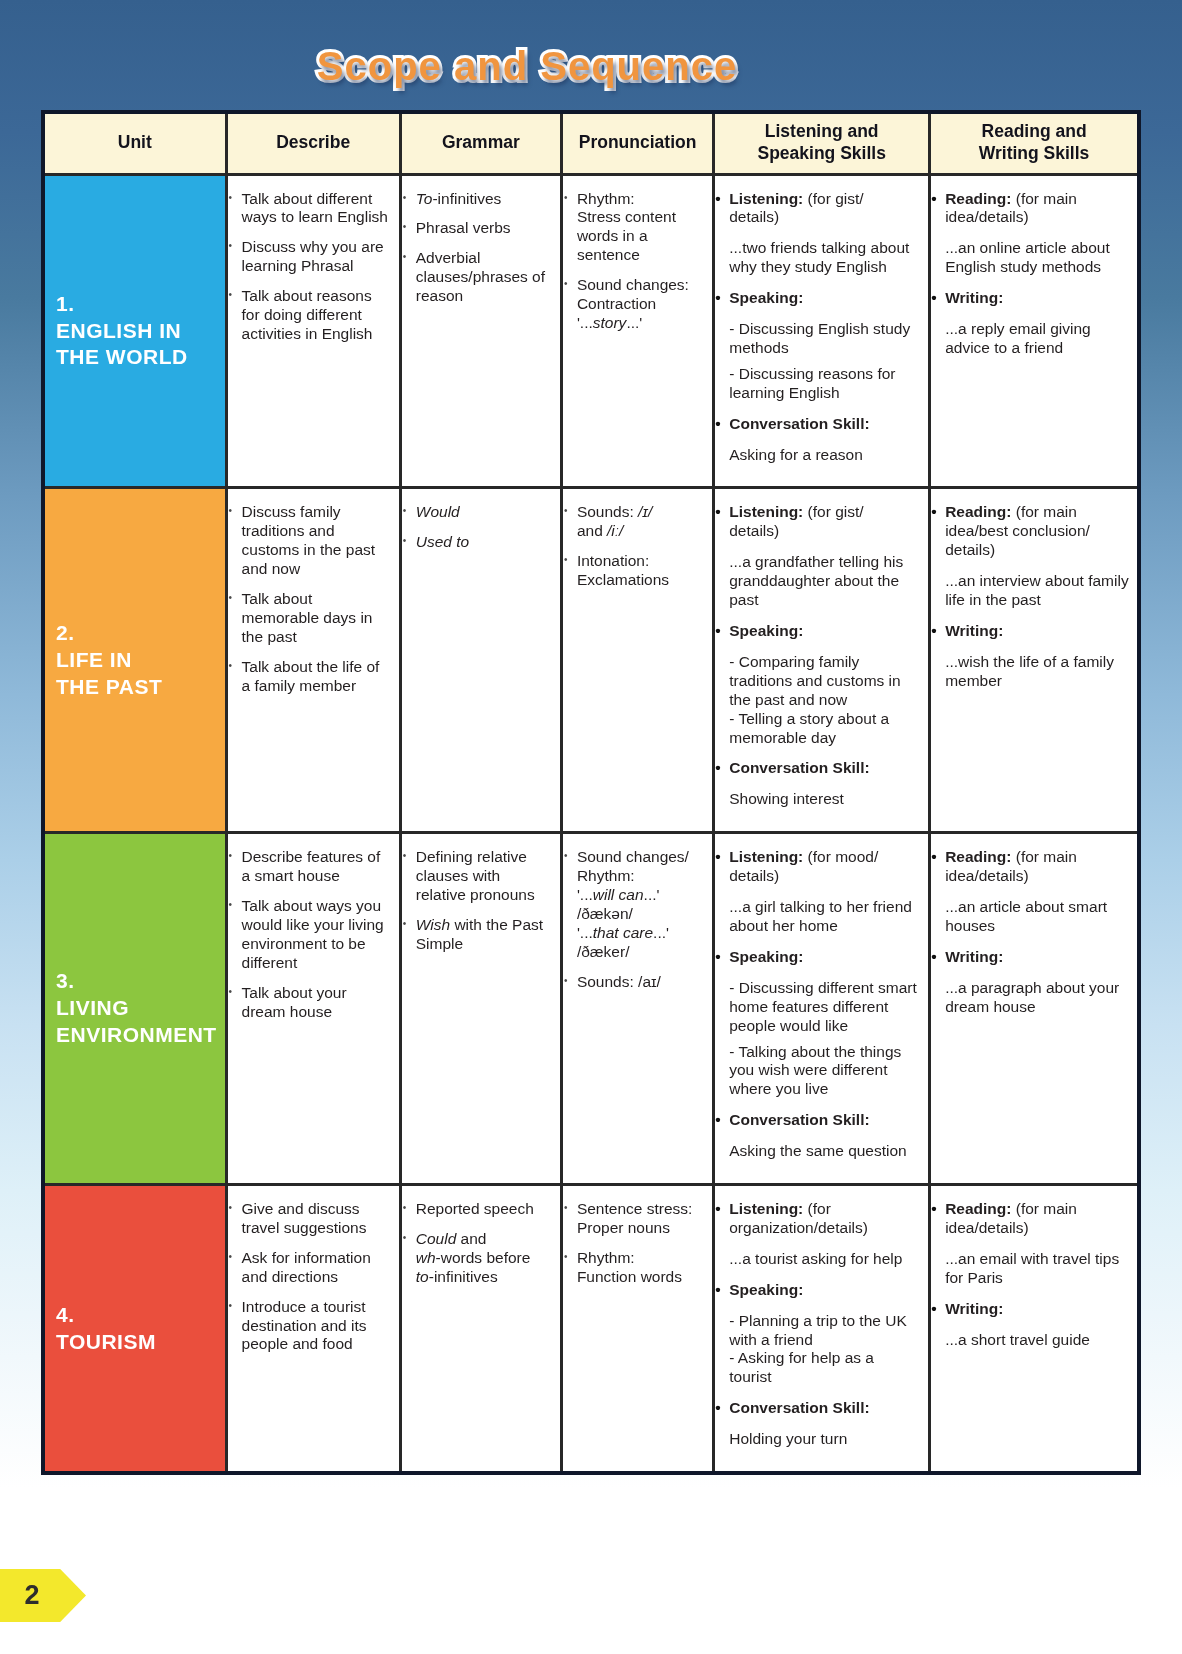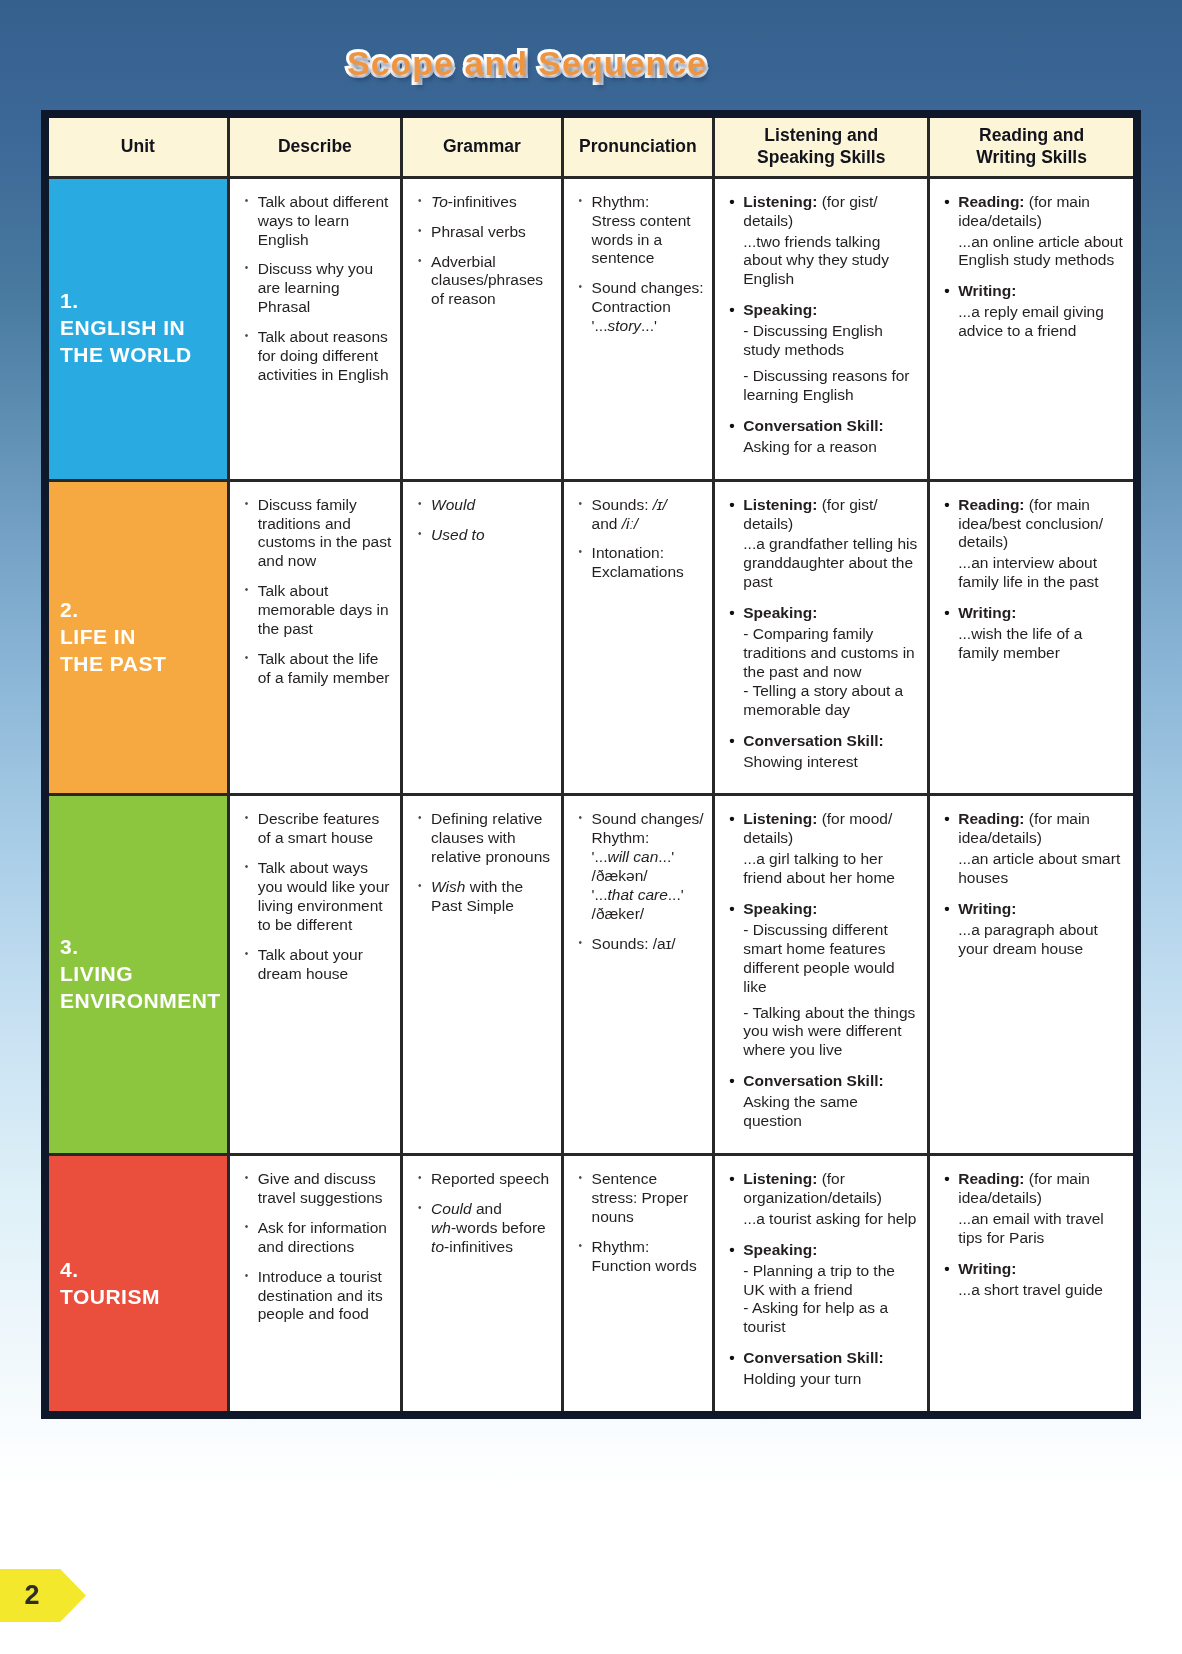--- a/index.html
+++ b/index.html
@@ -6,42 +6,42 @@
   body{
     width:1182px;height:1654px;position:relative;overflow:hidden;
     font-family:"Liberation Sans", sans-serif;
     background:linear-gradient(180deg,
       #35608e 0%, #3c6897 8%, #497a9f 18%, #6d9bc0 30%,
       #8fb9d9 42%, #abcfe8 52%, #c8e1f2 62%, #def0f8 72%,
       #f1f8fc 82%, #ffffff 90%, #ffffff 100%);
   }
   .page-title{
     position:absolute;top:44px;left:0;width:1054px;text-align:center;
-    font-size:34px;font-weight:bold;letter-spacing:1px;color:#f0953f;
+    font-size:40px;font-weight:bold;letter-spacing:1px;color:#f0953f;
     -webkit-text-stroke:6px #ffffff;paint-order:stroke fill;
     text-shadow:3px 5px 4px rgba(25,45,85,0.55);
   }
   table.sas{
     position:absolute;left:41px;top:110px;width:1100px;
     border-collapse:collapse;background:#ffffff;
-    border:8px solid #0f172a;
+    border:4px solid #0f172a;
   }
   th,td{border:3px solid #282828;}
   thead th{
     background:#fcf5d8;color:#13131c;font-size:17.5px;font-weight:bold;
     padding:7px 4px;white-space:pre-line;line-height:1.25;vertical-align:middle;
   }
   thead tr{height:62px;}
   tbody tr:nth-child(1){height:290px;}
   tbody tr:nth-child(2){height:296px;}
   tbody tr:nth-child(3){height:345px;}
   tbody tr:nth-child(4){height:257px;}
   td{
     vertical-align:top;background:#ffffff;color:#231f20;
-    font-size:15.5px;line-height:1.22;padding:14px 8px 10px 14px;
+    font-size:15.5px;line-height:1.22;padding:14px 8px 10px 0;
   }
   td.unit{vertical-align:middle;padding:8px 6px 8px 11px;}
   .unit-number,.unit-name{
     color:#ffffff;font-weight:bold;font-size:21px;line-height:1.28;
     white-space:pre-line;letter-spacing:0.5px;
   }
   ul{margin:0;padding:0;list-style:none;}
   .plain li{
     position:relative;padding-left:14px;margin-bottom:11px;white-space:pre-line;
   }
@@ -49,21 +49,21 @@
     content:"•";position:absolute;left:1px;top:2px;font-size:10px;color:#4a4a4a;
   }
   .skills li{
     position:relative;padding-left:14px;margin-bottom:12px;
   }
   .skills li::before{
     content:"•";position:absolute;left:0;top:0;font-weight:bold;color:#111;
   }
   .skills strong{font-weight:bold;}
   .sfx{white-space:pre-line;}
-  .line{white-space:pre-line;margin-top:2px;}
+  .line{white-space:pre-line;margin-top:12px;}
   .line + .line{margin-top:7px;}
   em{font-style:italic;}
   .page-badge{
     position:absolute;left:0;top:1569px;width:86px;height:53px;
     background:#f3e82c;
     clip-path:polygon(0 0, 70% 0, 100% 50%, 70% 100%, 0 100%);
     display:flex;align-items:center;justify-content:center;
   }
   .page-badge span{
     font-size:27px;font-weight:bold;color:#2d2d2d;margin-right:22px;

